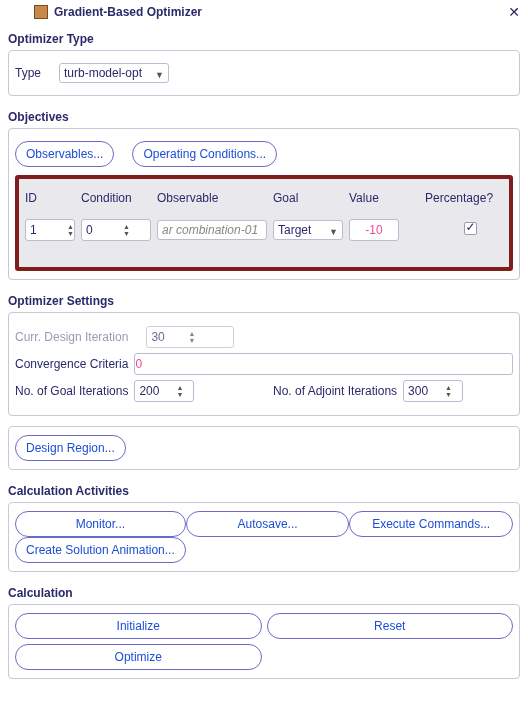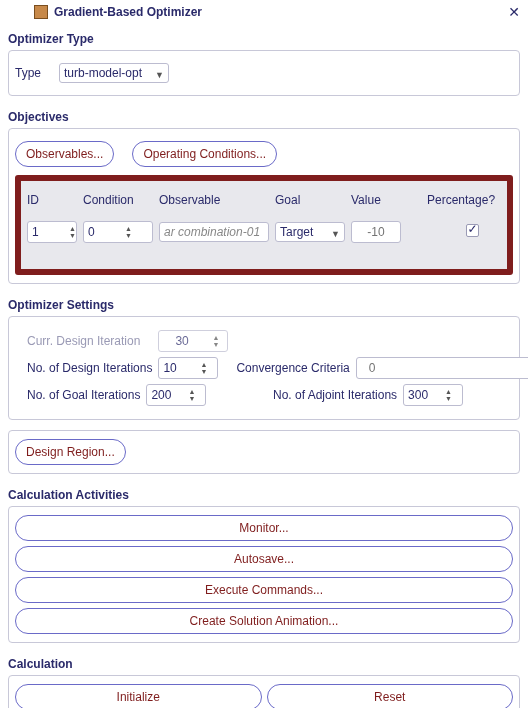--- a/index.html
+++ b/index.html
@@ -26,60 +26,60 @@
     padding:8px 6px;
     margin:2px 0 10px 0;
   }
   .row { display:flex; align-items:center; gap:18px; margin:4px 0; }
   .lbl { white-space:nowrap; }
   .btn {
     border:1.5px solid #6a6ac8;
     background:#fff;
     border-radius:13px;
     padding:5px 10px;
-    color:#7f1d1d;
+    color:#1d4ed8;
     font-size:12px;
     cursor:pointer;
     white-space:nowrap;
     text-align:center;
   }
   .select {
     border:1px solid #bcbcd0;
     background:#fff;
     border-radius:3px;
     padding:2px 4px;
     display:flex; align-items:flex-end; justify-content:space-between;
     gap:4px; cursor:pointer;
   }
   .select .caret { font-size:9px; color:#555; }
   .spin { display:flex; align-items:center; border:1px solid #bcbcd0; border-radius:3px; background:#fff; }
   .spin input { border:none; width:38px; padding:3px 4px; font-size:12px; color:#2a2a6a; outline:none; background:transparent; }
   .spin .arrows { display:flex; flex-direction:column; font-size:7px; line-height:7px; padding:0 3px; color:#555; cursor:pointer; }
-  .txt { border:1px solid #bcbcd0; border-radius:3px; padding:3px 12px; background:#fff; font-size:12px; color:#737373; outline:none; }
+  .txt { border:1px solid #bcbcd0; border-radius:3px; padding:3px 0; background:#fff; font-size:12px; color:#ec4899; outline:none; }
   .obj-table {
     background:#e8e8ed;
-    border:6px solid #7f1d1d;
+    border:4px solid #7f1d1d;
     border-radius:3px;
     padding:8px 6px;
     margin-top:8px;
   }
   .obj-head { display:grid; grid-template-columns:50px 70px 110px 70px 70px 90px; gap:6px; align-items:end; padding:4px 0 10px 0; font-weight:normal; }
   .obj-row { display:grid; grid-template-columns:50px 70px 110px 70px 70px 90px; gap:6px; align-items:center; padding:4px 0 18px 0; }
   .check { width:13px; height:13px; border:1px solid #9a9ab5; background:#fff; display:inline-block; border-radius:2px; position:relative; cursor:pointer; }
   .check.checked::after { content:"✓"; position:absolute; top:-3px; left:1px; font-size:12px; color:#2a2a6a; }
-  .settings-grid .row { margin:5px 12px; }
+  .settings-grid .row { margin:5px 0; }
   .half { display:flex; flex:1; align-items:center; gap:6px; }
   .turb-buttons, .calc-buttons, .calc2-buttons { display:flex; gap:6px; flex-wrap:wrap; }
-  .calc-grid { display:grid; grid-template-columns:1fr; gap:5px; }
+  .calc-grid { display:grid; grid-template-columns:1fr 1fr 1fr; }
   .calc-grid .btn { width:100%; }
   .calc-run { display:flex; gap:5px; }
   .calc-run .left-col { display:flex; flex-direction:column; gap:5px; flex:1; }
   .calc-run .btn { width:100%; }
   .calc-run .right-col { flex:1; }
-  .wid-60 { width:60px; } .wid-70 { width:70px;padding-left:12px; } .wid-110 { width:110px; }
+  .wid-60 { width:60px; } .wid-70 { width:88px; } .wid-110 { width:110px; }
 </style>
 </head>
 <body>
 
 <div class="titlebar">
   <div class="left">
     <span class="app-icon"></span>
     <span>Gradient-Based Optimizer</span>
   </div>
   <span class="close-x">✕</span>
@@ -148,30 +148,20 @@
       <div class="spin wid-70" style="opacity:.7;">
         <input value="30" style="">
         <span class="arrows">
             <span>▲</span>
             <span>▼</span>
           </span>
       </div>
     </div>
     <div class="row">
       <div class="half">
-        <span class="lbl">No. of Design Iterations</span>
-        <div class="spin wid-60">
-          <input value="10" style="">
-          <span class="arrows">
-              <span>▲</span>
-              <span>▼</span>
-            </span>
-        </div>
-      </div>
-      <div class="half">
         <span class="lbl">Convergence Criteria</span>
         <input class="txt" style="flex: 1 1 0%;" value="0">
       </div>
     </div>
     <div class="row">
       <div class="half">
         <span class="lbl">No. of Goal Iterations</span>
         <div class="spin wid-60">
           <input value="200" style="">
           <span class="arrows">

